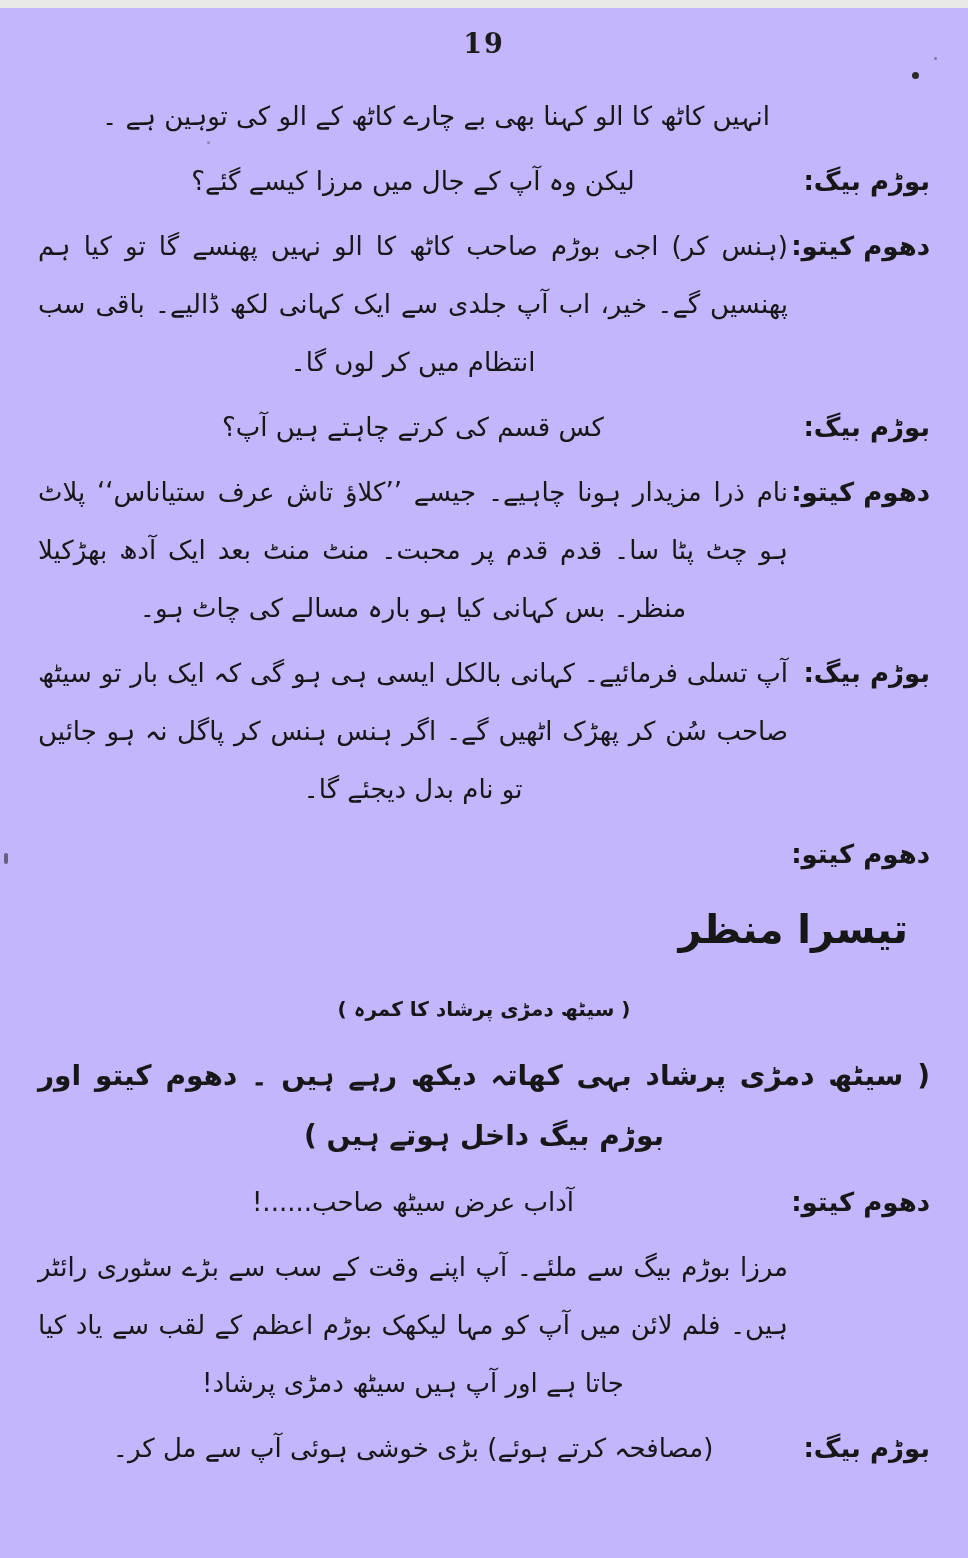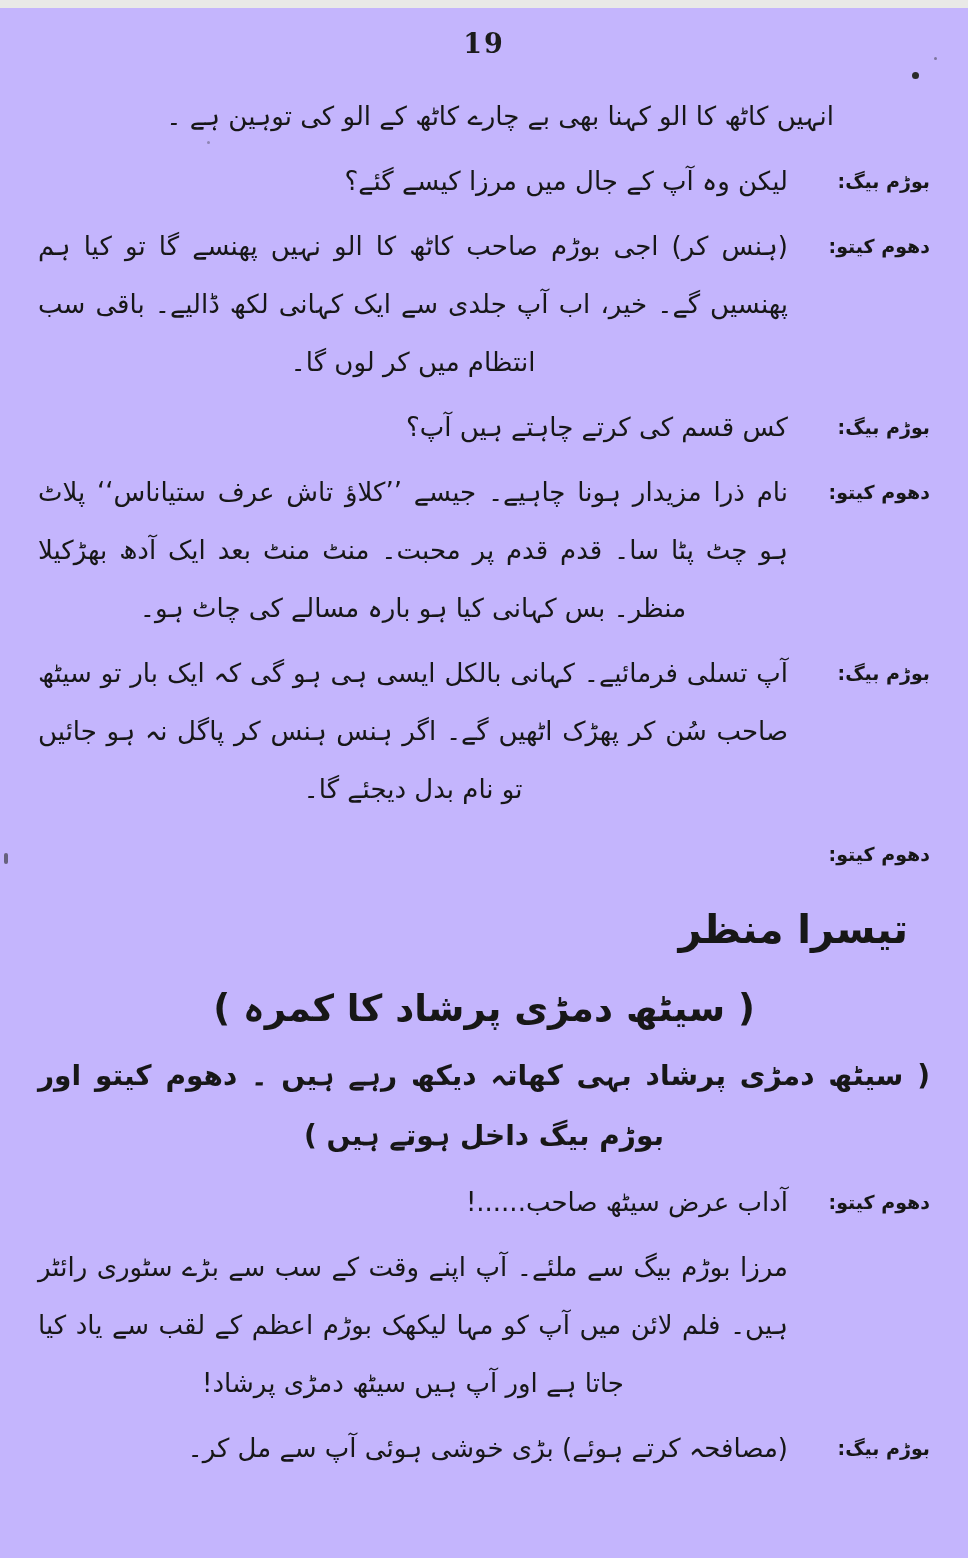--- a/index.html
+++ b/index.html
@@ -35,31 +35,31 @@
   .block {
     margin-bottom: 7px;
   }
   .block.dialogue {
     display: flex;
     align-items: flex-start;
   }
   .speaker {
     flex: 0 0 142px;
     width: 142px;
-    font-size: 19px;
+    font-size: 26px;
     line-height: 58px;
     font-weight: 600;
     white-space: nowrap;
     overflow: visible;
   }
   .speech, .cont-text, .stage-text {
     flex: 1 1 auto;
     font-size: 26px;
     line-height: 58px;
-    text-align: right;
+    text-align: center;
   }
   .center-last {
     text-align: justify;
     text-align-last: center;
   }
   .block.continuation .cont-text {
     margin-right: 142px;
   }
   .block.continuation.first-line .cont-text {
     margin-right: 96px;
@@ -69,21 +69,21 @@
     margin: 14px 22px 18px 0;
   }
   .scene-heading-text {
     display: inline-block;
     font-size: 40px;
     line-height: 64px;
     font-weight: bold;
   }
   .block.stage-direction-center {
     text-align: center;
-    font-size: 37px;
+    font-size: 20px;
     line-height: 60px;
     font-weight: 600;
   }
   .block.stage-direction .stage-text {
     font-size: 28px;
     line-height: 60px;
     font-weight: 600;
   }
   .speck {
     position: absolute;

